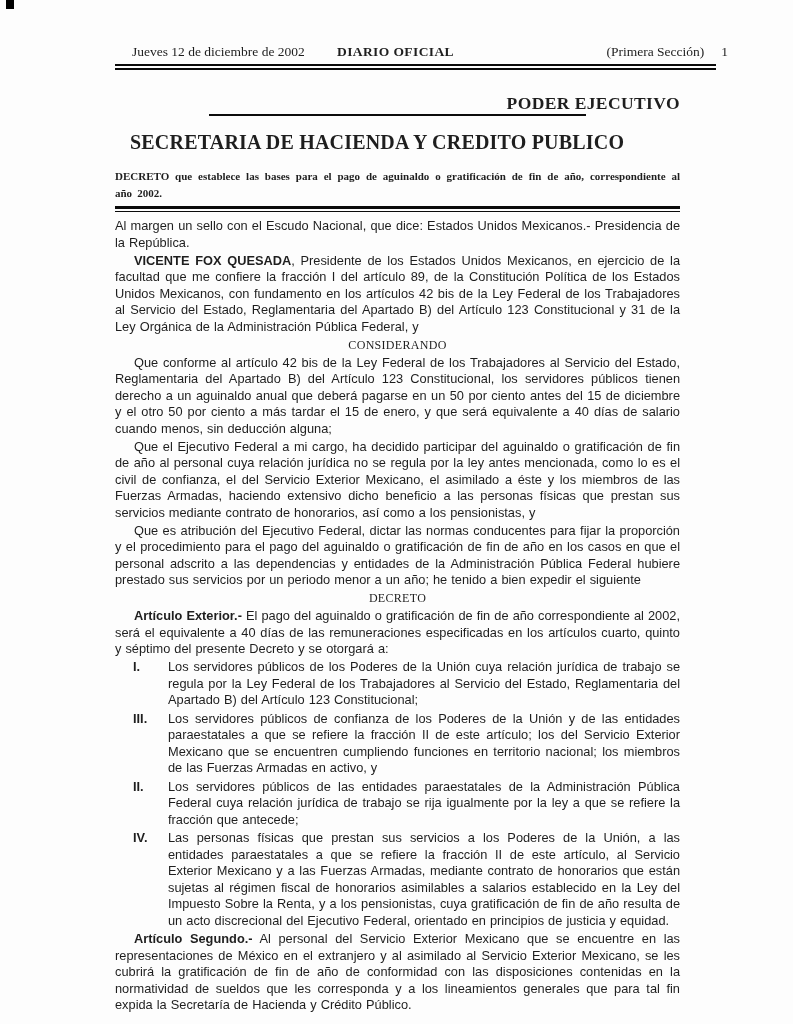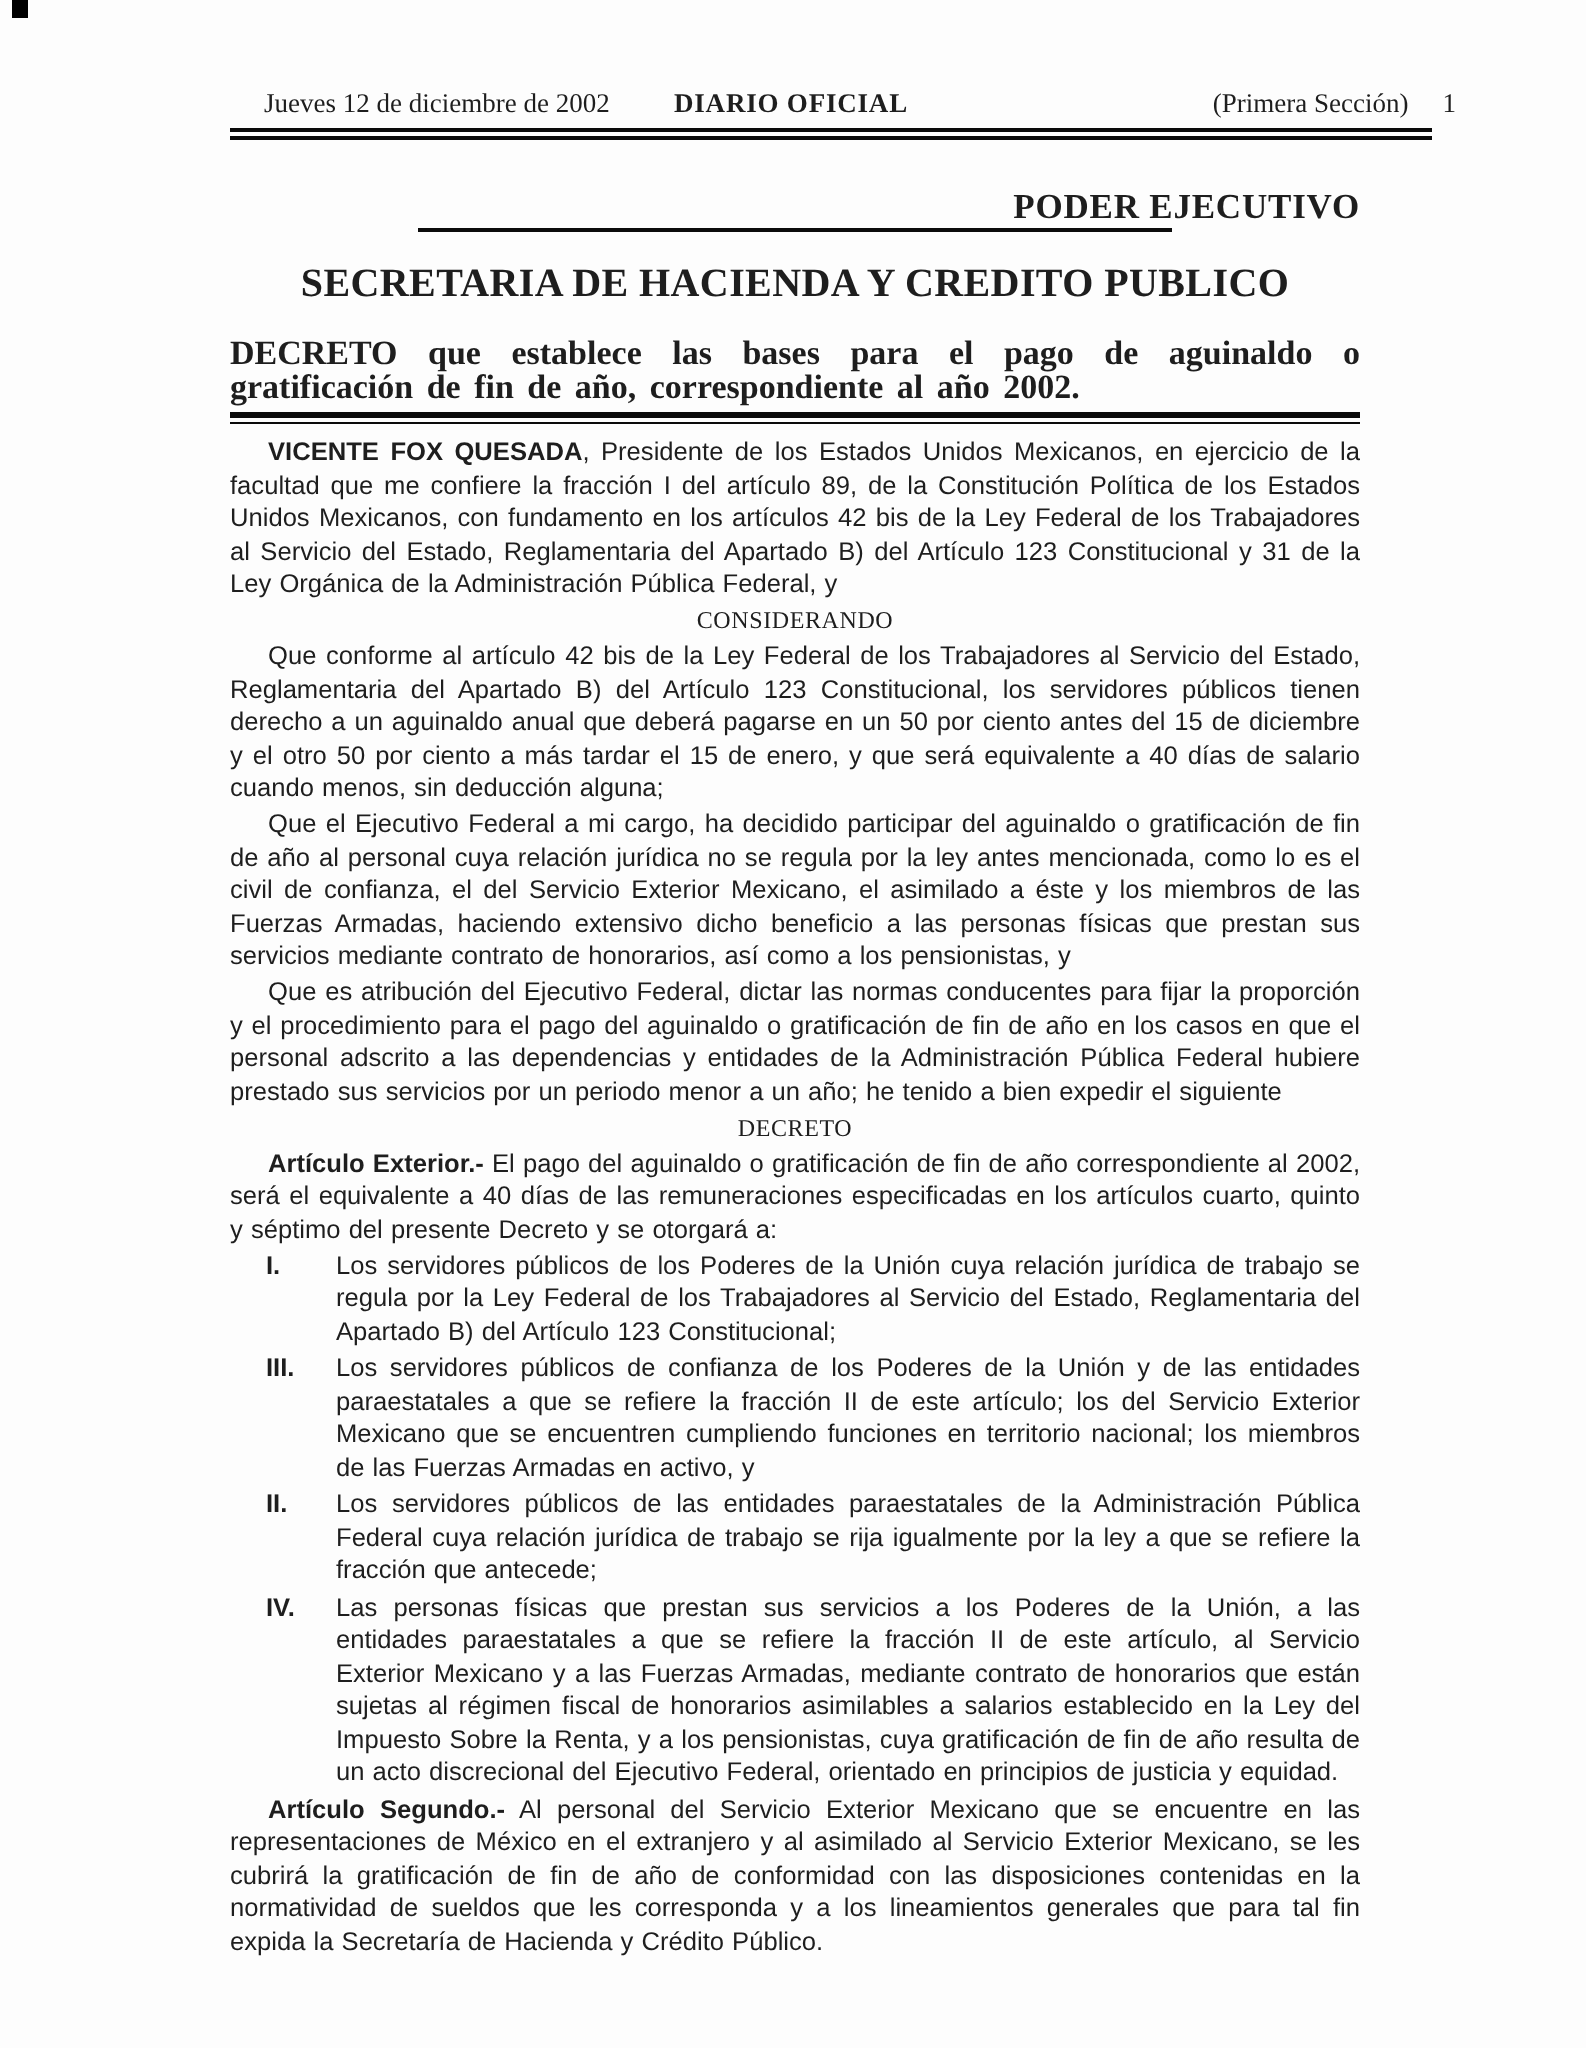--- a/index.html
+++ b/index.html
@@ -26,26 +26,26 @@
     border-top:2px solid #0a0a0a; border-bottom:2px solid #0a0a0a;
   }
 
   
   .branch-title {
     margin:23px 0 0; text-align:right; font-family:"Liberation Serif", serif;
     font-weight:bold; font-size:17.5px; line-height:20px; letter-spacing:.4px;
   }
   .branch-underline { width:377px; margin:1px auto 2px; border-bottom:2.5px solid #0c0c0c; }
   .agency-title {
-    margin:15px; text-align:center; font-family:"Liberation Serif", serif;
+    margin:15px; text-align:left; font-family:"Liberation Serif", serif;
     font-weight:bold; font-size:20px; line-height:22px; letter-spacing:.2px;
   }
   .decree-summary {
     margin:8px 0 0; font-family:"Liberation Serif", serif; font-weight:bold;
-    font-size:17px; line-height:17px; text-align:justify; word-spacing:2.5px;
+    font-size:11px; line-height:17px; text-align:justify; word-spacing:2.5px;
   }
   .summary-rule {
     margin-top:4px; height:2px;
     border-top:3.5px solid #0a0a0a; border-bottom:1.5px solid #0a0a0a;
   }
 
   
   .bodytext { margin-top:6px; font-size:12.8px; line-height:16.5px; word-spacing:.5px; }
   .par { margin:0 0 1.5px; text-align:justify; text-indent:19px; }
   .par.flush { text-indent:0; }
@@ -77,20 +77,21 @@
 
     <h1 class="branch-title">PODER EJECUTIVO</h1>
     <div class="branch-underline"></div>
     <h2 class="agency-title">SECRETARIA DE HACIENDA Y CREDITO PUBLICO</h2>
 
     <p class="decree-summary">DECRETO que establece las bases para el pago de aguinaldo o gratificación de fin de año, correspondiente al año 2002.</p>
     <div class="summary-rule"></div>
 
     <div class="bodytext">
 
+      <p class="par flush">Al margen un sello con el Escudo Nacional, que dice: Estados Unidos Mexicanos.- Presidencia de la República.</p>
 
       <p class="par"><span class="b">VICENTE FOX QUESADA</span><span>, Presidente de los Estados Unidos Mexicanos, en ejercicio de la facultad que me confiere la fracción I del artículo 89, de la Constitución Política de los Estados Unidos Mexicanos, con fundamento en los artículos 42 bis de la Ley Federal de los Trabajadores al Servicio del Estado, Reglamentaria del Apartado B) del Artículo 123 Constitucional y 31 de la Ley Orgánica de la Administración Pública Federal, y</span></p>
 
       <p class="center-head">CONSIDERANDO</p>
 
       <p class="par">Que conforme al artículo 42 bis de la Ley Federal de los Trabajadores al Servicio del Estado, Reglamentaria del Apartado B) del Artículo 123 Constitucional, los servidores públicos tienen derecho a un aguinaldo anual que deberá pagarse en un 50 por ciento antes del 15 de diciembre y el otro 50 por ciento a más tardar el 15 de enero, y que será equivalente a 40 días de salario cuando menos, sin deducción alguna;</p>
       <p class="par">Que el Ejecutivo Federal a mi cargo, ha decidido participar del aguinaldo o gratificación de fin de año al personal cuya relación jurídica no se regula por la ley antes mencionada, como lo es el civil de confianza, el del Servicio Exterior Mexicano, el asimilado a éste y los miembros de las Fuerzas Armadas, haciendo extensivo dicho beneficio a las personas físicas que prestan sus servicios mediante contrato de honorarios, así como a los pensionistas, y</p>
       <p class="par">Que es atribución del Ejecutivo Federal, dictar las normas conducentes para fijar la proporción y el procedimiento para el pago del aguinaldo o gratificación de fin de año en los casos en que el personal adscrito a las dependencias y entidades de la Administración Pública Federal hubiere prestado sus servicios por un periodo menor a un año; he tenido a bien expedir el siguiente</p>
 
       <p class="center-head">DECRETO</p>

